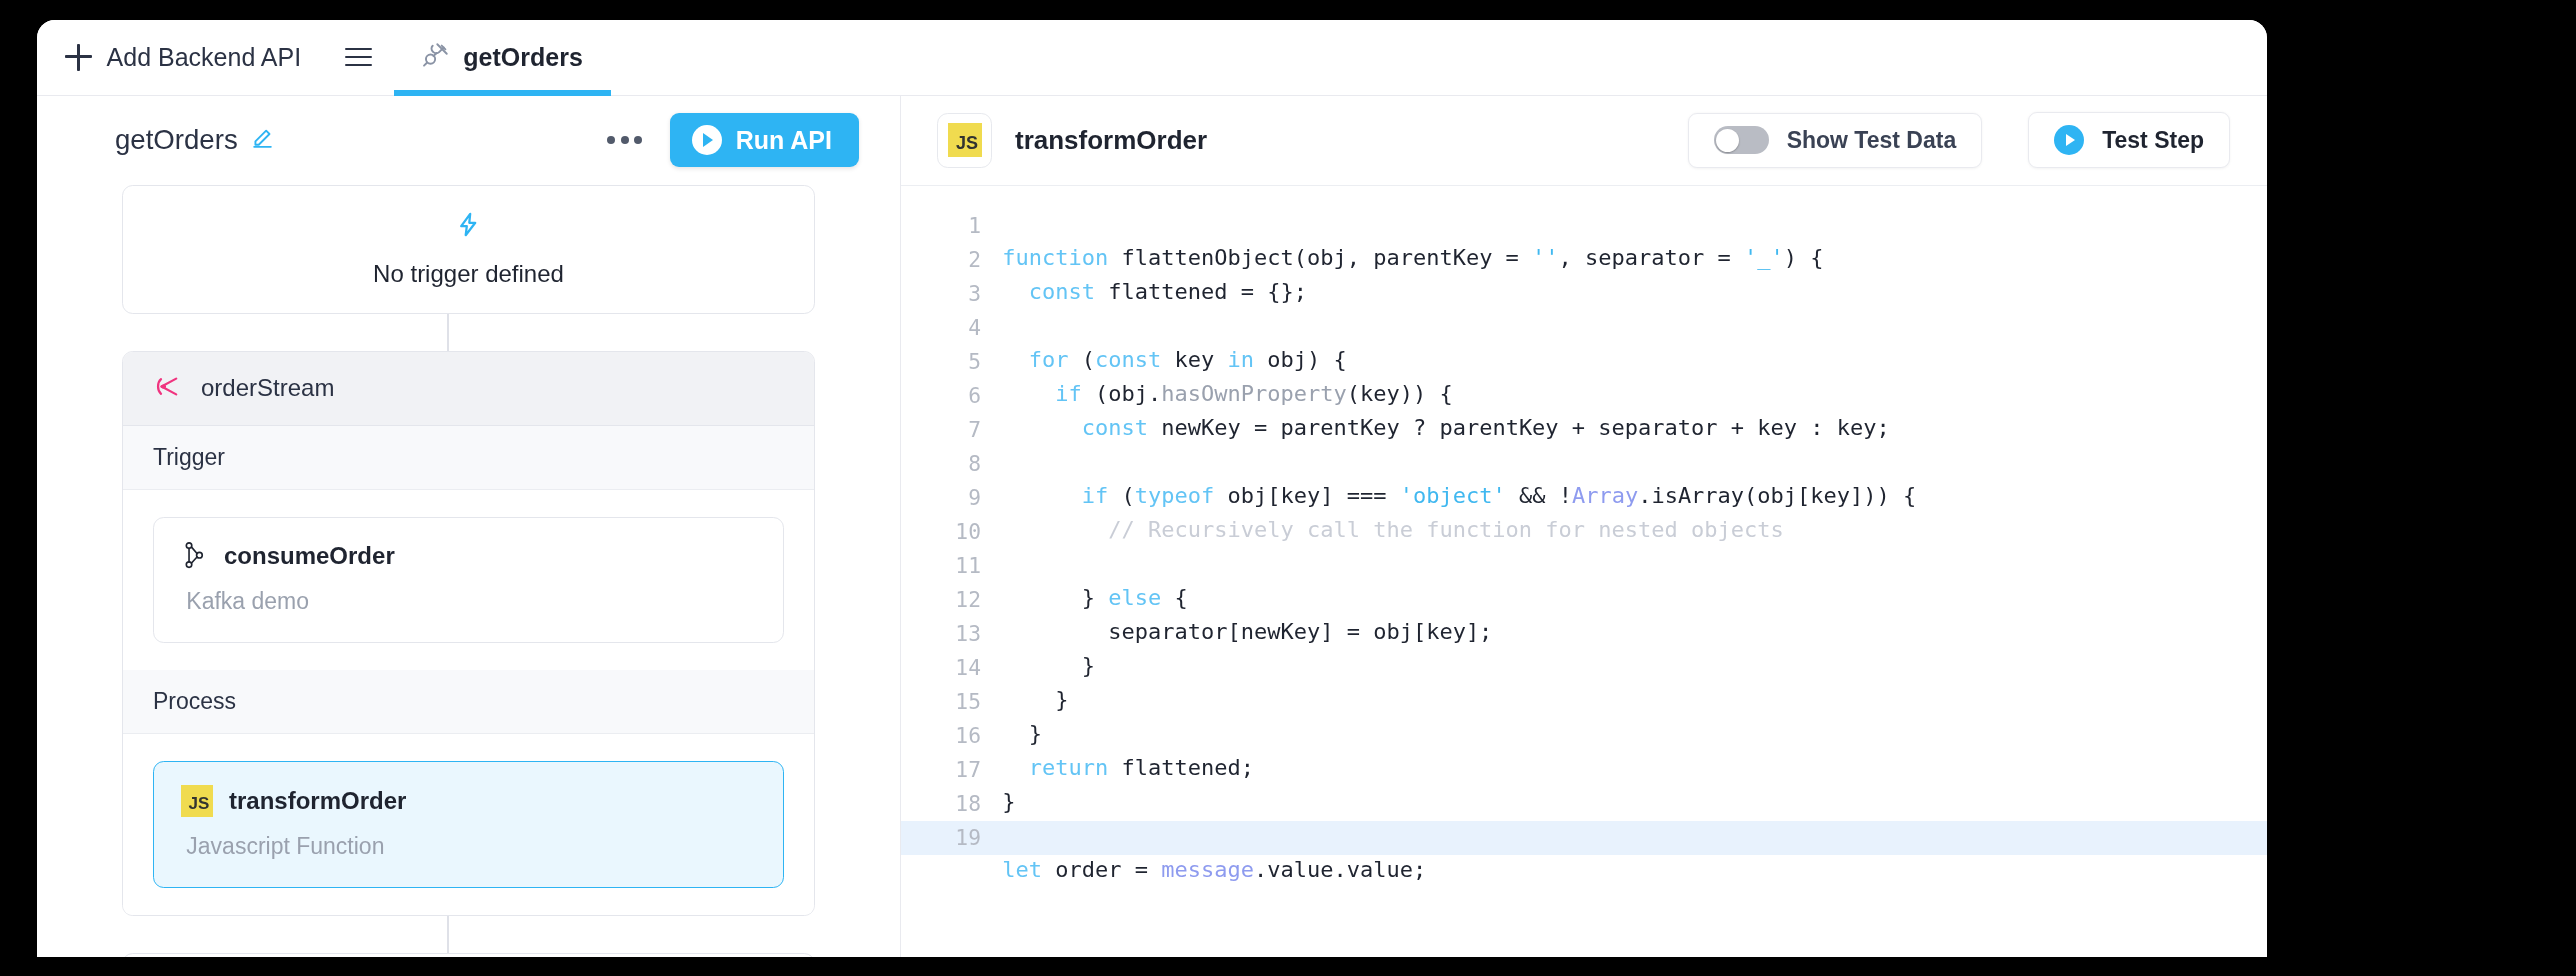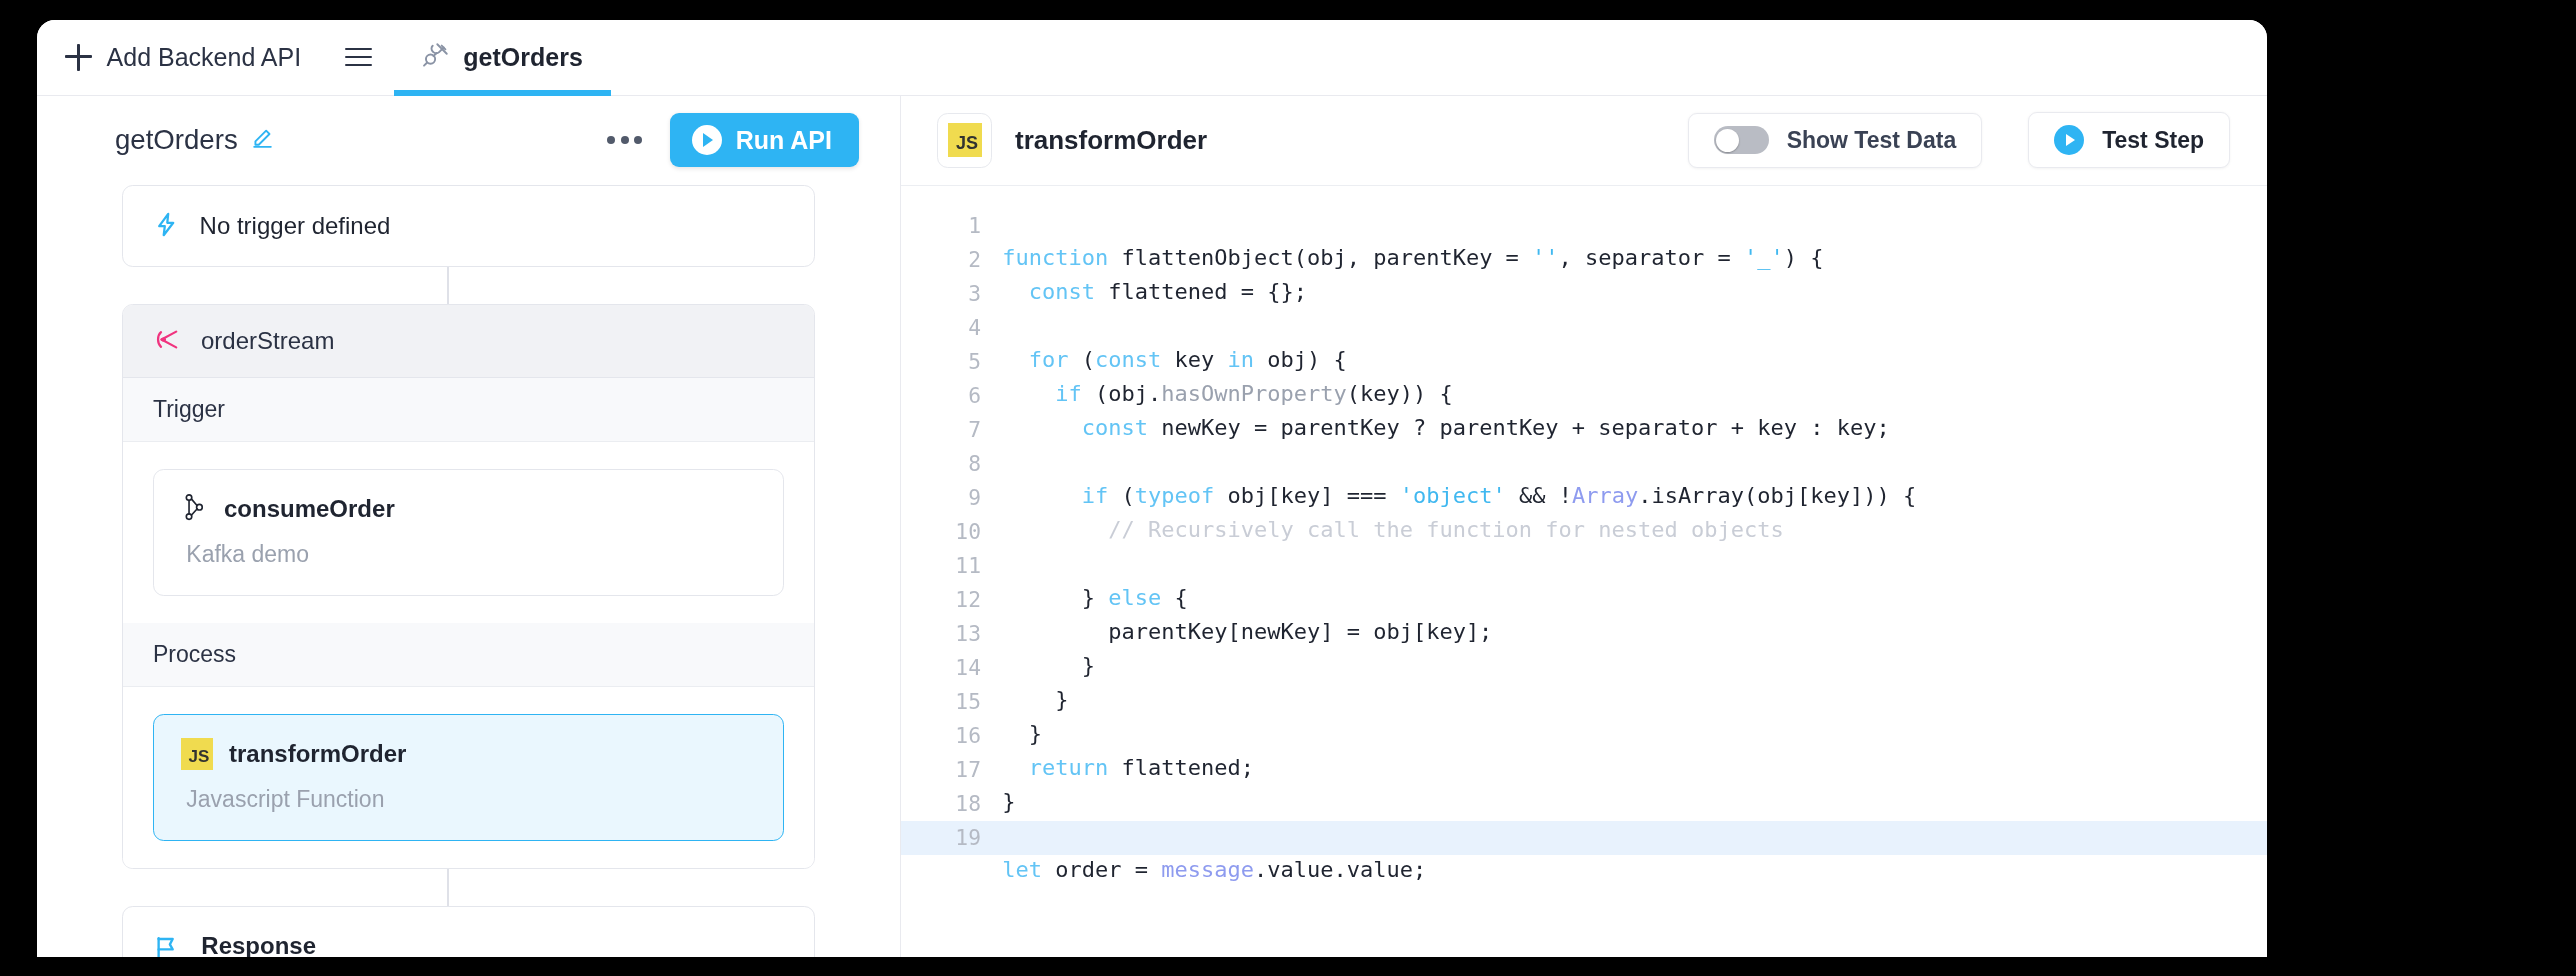--- a/index.html
+++ b/index.html
@@ -186,20 +186,21 @@
     padding: 0 85px 0 85px;
     position: relative;
   }
 
   .card {
     background: #ffffff;
     border: 1.8px solid #e4e6ec;
     border-radius: 10.7px;
     position: relative;
     z-index: 2;
+    flex-direction: column;
   }
 
   .trigger-empty {
     display: flex;
     align-items: center;
     gap: 19.6px;
     padding: 25px 30px;
   }
   .trigger-empty .txt {
     font-size: 24px;
@@ -600,21 +601,21 @@
             <div class="code-line"><span class="gutter-icon"></span><span class="lineno">2</span><span class="code-text"><span>  </span><span class="k">const</span><span> flattened = {};</span></span></div>
             <div class="code-line"><span class="gutter-icon"></span><span class="lineno">3</span><span class="code-text"></span></div>
             <div class="code-line"><span class="gutter-icon"></span><span class="lineno">4</span><span class="code-text"><span>  </span><span class="k">for</span><span> (</span><span class="k">const</span><span> key </span><span class="k">in</span><span> obj) {</span></span></div>
             <div class="code-line"><span class="gutter-icon"></span><span class="lineno">5</span><span class="code-text"><span>    </span><span class="k">if</span><span> (obj.</span><span class="m">hasOwnProperty</span><span>(key)) {</span></span></div>
             <div class="code-line"><span class="gutter-icon"></span><span class="lineno">6</span><span class="code-text"><span>      </span><span class="k">const</span><span> newKey = parentKey ? parentKey + separator + key : key;</span></span></div>
             <div class="code-line"><span class="gutter-icon"></span><span class="lineno">7</span><span class="code-text"></span></div>
             <div class="code-line"><span class="gutter-icon"></span><span class="lineno">8</span><span class="code-text"><span>      </span><span class="k">if</span><span> (</span><span class="k">typeof</span><span> obj[key] === </span><span class="s">'object'</span><span> &amp;&amp; !</span><span class="t">Array</span><span>.isArray(obj[key])) {</span></span></div>
             <div class="code-line"><span class="gutter-icon"></span><span class="lineno">9</span><span class="code-text"><span class="c">        // Recursively call the function for nested objects</span></span></div>
             <div class="code-line"><span class="gutter-icon"></span><span class="lineno">10</span></div>
             <div class="code-line"><span class="gutter-icon"></span><span class="lineno">11</span><span class="code-text"><span>      } </span><span class="k">else</span><span> {</span></span></div>
-            <div class="code-line"><span class="gutter-icon"></span><span class="lineno">12</span><span class="code-text"><span>        parentKey[newKey] = obj[key];</span></span></div>
+            <div class="code-line"><span class="gutter-icon"></span><span class="lineno">12</span><span class="code-text"><span>        separator[newKey] = obj[key];</span></span></div>
             <div class="code-line"><span class="gutter-icon"></span><span class="lineno">13</span><span class="code-text"><span>      }</span></span></div>
             <div class="code-line"><span class="gutter-icon"></span><span class="lineno">14</span><span class="code-text"><span>    }</span></span></div>
             <div class="code-line"><span class="gutter-icon"></span><span class="lineno">15</span><span class="code-text"><span>  }</span></span></div>
             <div class="code-line"><span class="gutter-icon"></span><span class="lineno">16</span><span class="code-text"><span>  </span><span class="k">return</span><span> flattened;</span></span></div>
             <div class="code-line"><span class="gutter-icon"></span><span class="lineno">17</span><span class="code-text"><span>}</span></span></div>
             <div class="code-line"><span class="gutter-icon"></span><span class="lineno">18</span><span class="code-text"></span></div>
             <div class="code-line hl"><span class="gutter-icon"></span><span class="lineno">19</span><span class="code-text"><span class="k">let</span><span> order = </span><span class="t">message</span><span>.value.value;</span></span></div>
           </div>
       </div>
 

